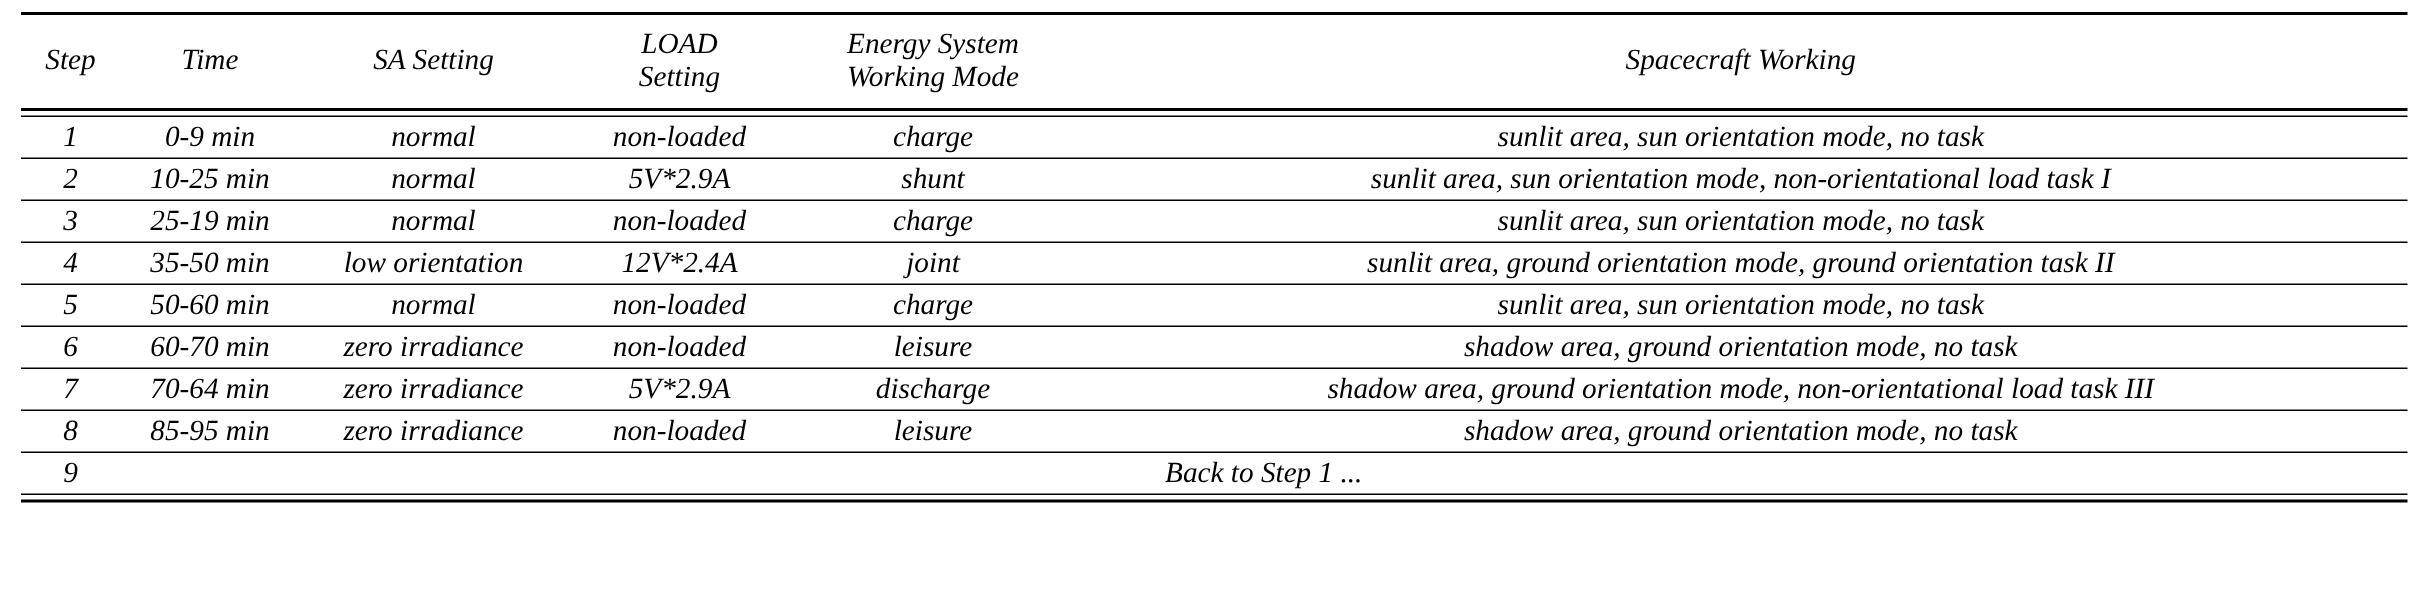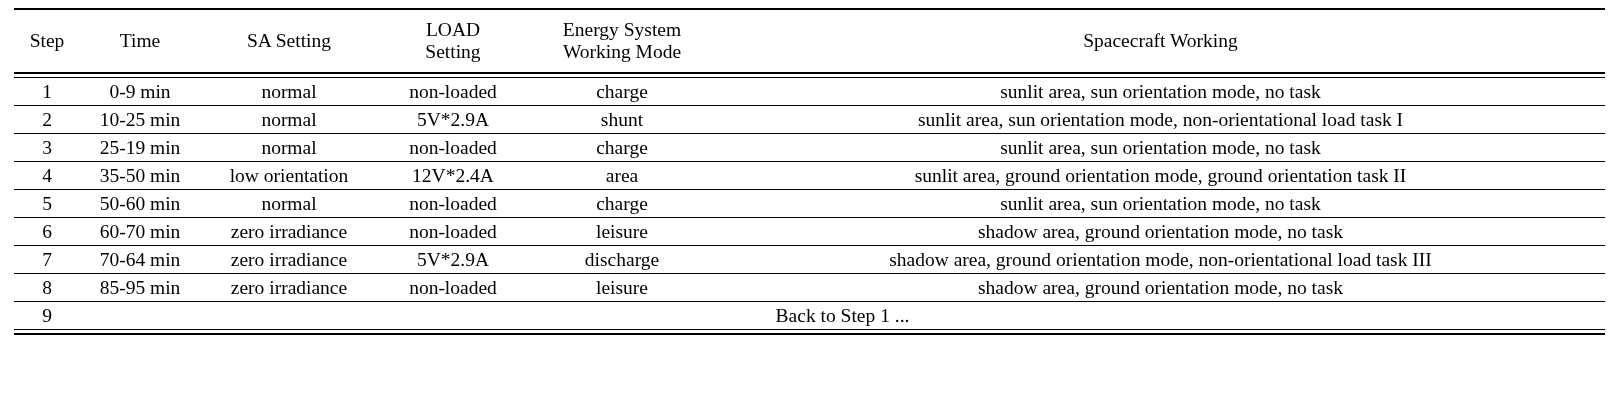--- a/index.html
+++ b/index.html
@@ -12,20 +12,21 @@
     height: 400px;
     font-family: "Liberation Serif", "DejaVu Serif", serif;
     color: #000000;
   }
   .sheet {
     width: 1619px;
     height: 400px;
     box-sizing: border-box;
     padding: 8px 14px 0 14px;
     display: block;
+    font-style: italic;
   }
   table.scenario-table {
     width: 100%;
     border-collapse: collapse;
     font-size: 19.5px;
     table-layout: fixed;
   }
   table.scenario-table td,
   table.scenario-table th {
     padding: 0;
@@ -136,21 +137,21 @@
         <td class="cell-tight">normal</td>
         <td class="cell-tight">non-loaded</td>
         <td class="cell-tight">charge</td>
         <td>sunlit area, sun orientation mode, no task</td>
       </tr>
       <tr class="thin-row">
         <td class="cell-tight">4</td>
         <td class="cell-tight">35-50 min</td>
         <td class="cell-tight">low orientation</td>
         <td class="cell-tight">12V*2.4A</td>
-        <td class="cell-tight">area</td>
+        <td class="cell-tight">joint</td>
         <td>sunlit area, ground orientation mode, ground orientation task II</td>
       </tr>
       <tr class="thin-row">
         <td class="cell-tight">5</td>
         <td class="cell-tight">50-60 min</td>
         <td class="cell-tight">normal</td>
         <td class="cell-tight">non-loaded</td>
         <td class="cell-tight">charge</td>
         <td>sunlit area, sun orientation mode, no task</td>
       </tr>

